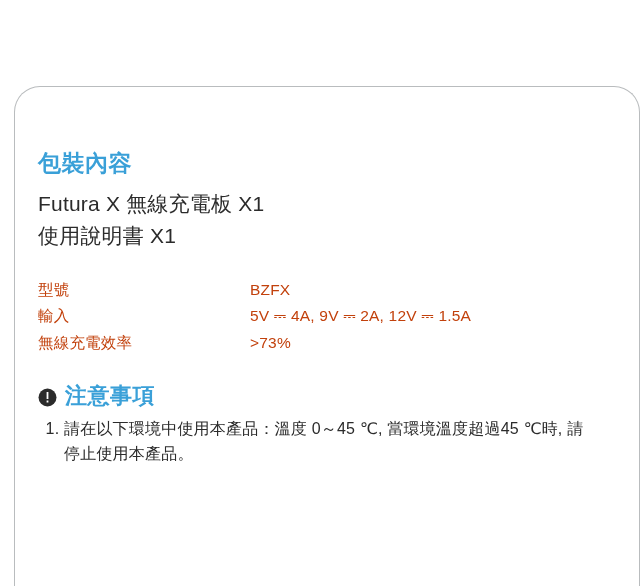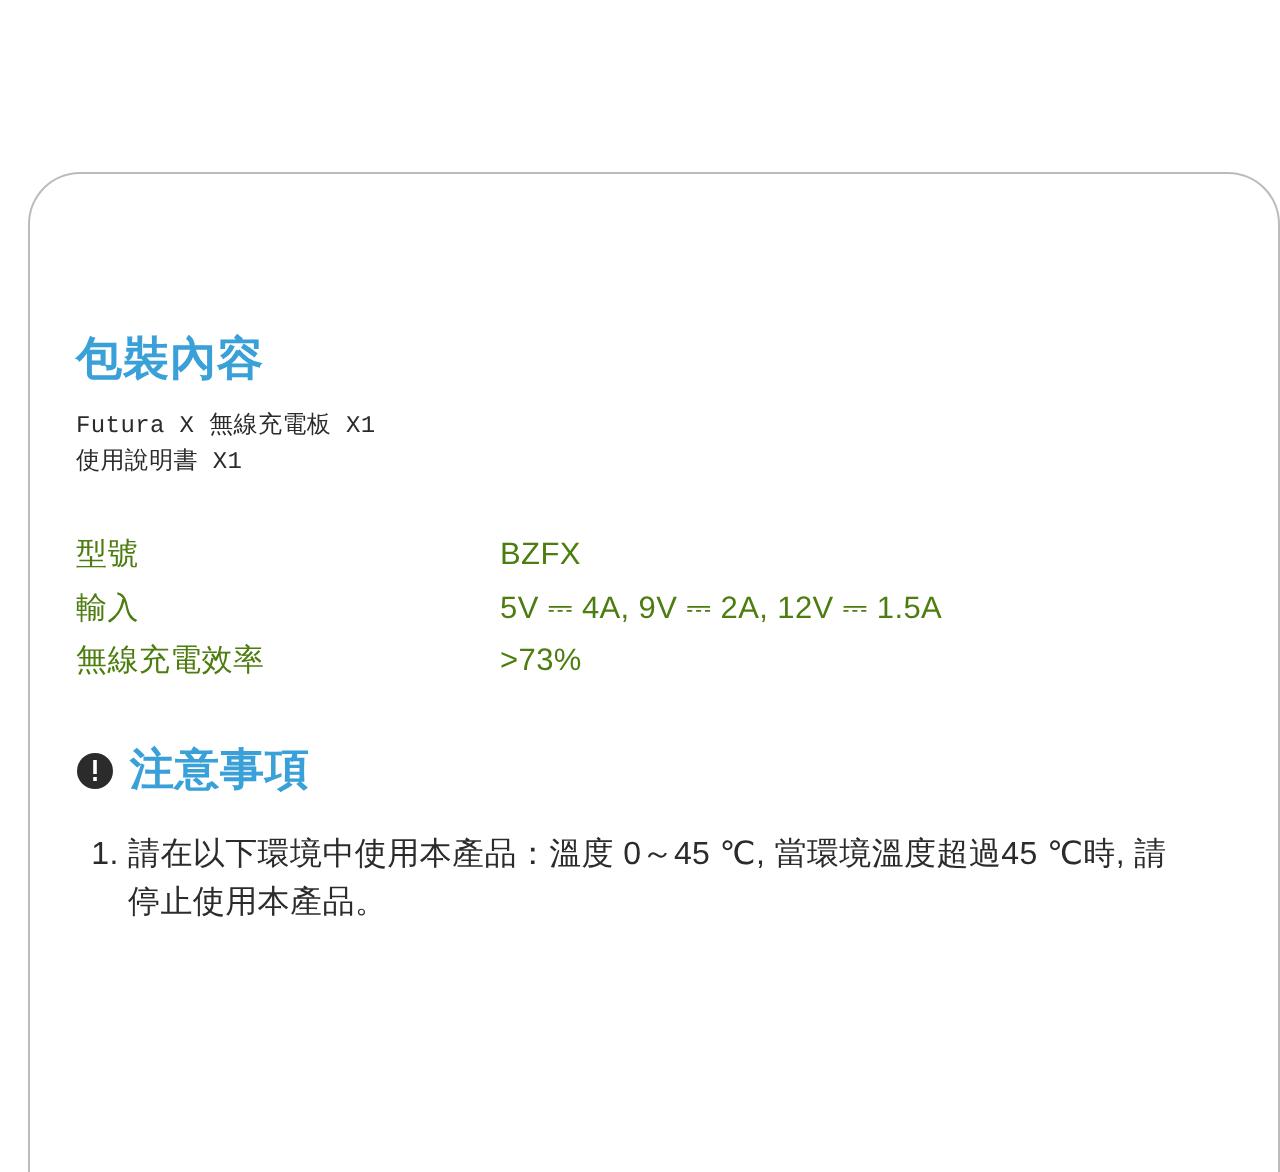--- a/index.html
+++ b/index.html
@@ -37,64 +37,63 @@
   .content {
     position: absolute;
     left: 38px;
     top: 150px;
     width: 560px;
   }
   h2.section-title {
     color: #3aa0d8;
     font-size: 23px;
     font-weight: 600;
-    margin: 16px 0 10px 0;
+    margin: 0 0 10px 0;
     letter-spacing: 0.5px;
     line-height: 1.2;
   }
   .pkg-list {
     margin: 0 0 24px 0;
     padding: 0;
     list-style: none;
   }
   .pkg-list li {
-    font-size: 12px;
+    font-size: 21px;
     color: #2b2b2b;
     line-height: 1.55;
     letter-spacing: 0.2px;
-    font-family: Liberation Mono, monospace;
   }
   .spec-title {
     margin-top: 4px;
   }
   table.spec {
     border-collapse: collapse;
     margin: 0 0 26px 0;
     width: 100%;
   }
   table.spec td {
     font-size: 15.5px;
-    color: #4d7c0f;
+    color: #c2410c;
     padding: 1.5px 0;
     vertical-align: top;
     line-height: 1.5;
     letter-spacing: 0.2px;
   }
   table.spec td.label {
     width: 212px;
     white-space: nowrap;
   }
   table.spec td.value {
     white-space: nowrap;
   }
   .notice-head {
     display: flex;
     align-items: center;
     gap: 8px;
-    margin-bottom: 16px;
+    margin-bottom: 6px;
     font-family: Liberation Mono, monospace;
   }
   .warn-icon {
     display: inline-block;
     width: 19px;
     height: 19px;
     position: relative;
     top: 1px;
   }
   .notice-title {

